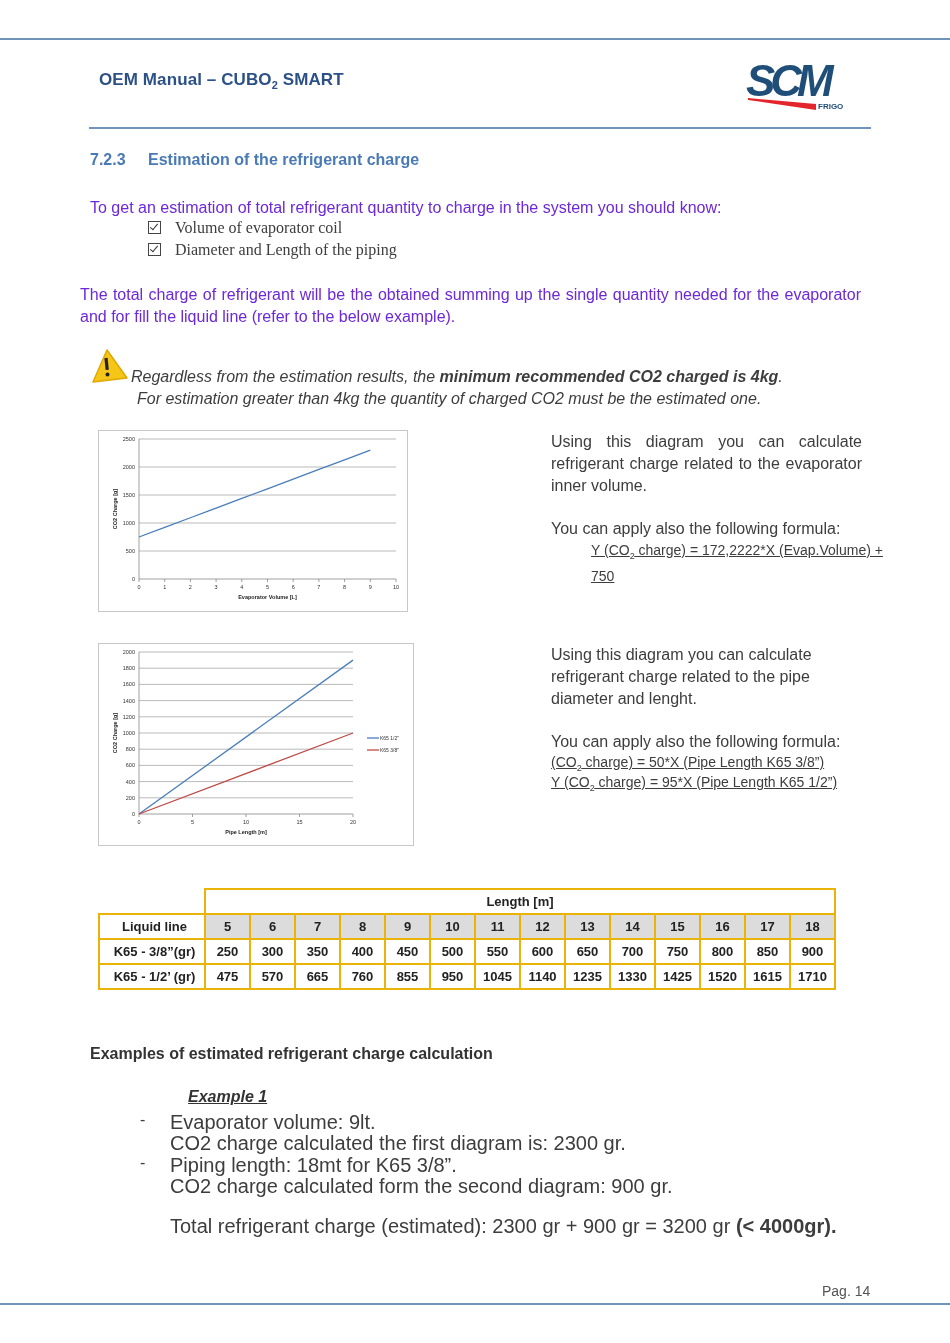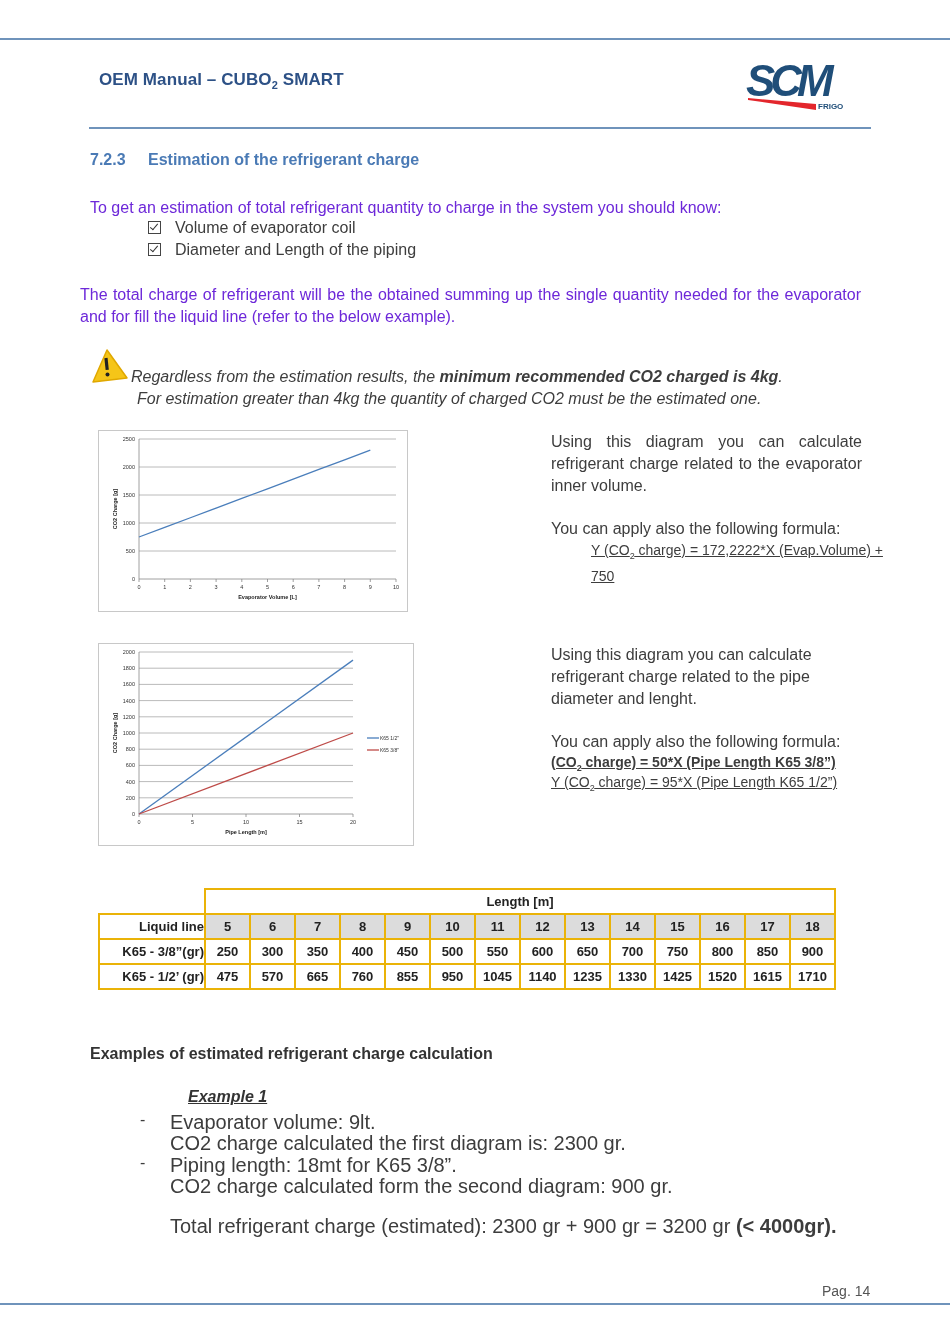--- a/index.html
+++ b/index.html
@@ -11,40 +11,40 @@
     .rule-bottom { left: 0; top: 1303px; width: 950px; height: 2px; background: #6f93bb; }
     .doc-title { left: 99px; top: 70px; font-family: "Liberation Sans", sans-serif; font-weight: bold;
       font-size: 17px; color: #2d5186; letter-spacing: 0.1px; }
     .doc-title sub { font-size: 11px; }
     .logo { left: 746px; top: 58px; width: 102px; height: 56px; }
     .section { left: 90px; top: 151px; font-family: "Liberation Sans", sans-serif; font-weight: bold;
       font-size: 16px; color: #4a7ab5; }
     .section .num { display: inline-block; width: 58px; }
     .p { font-family: "Liberation Sans", sans-serif; font-size: 16px; color: #6d28d9; line-height: 22px; }
     .intro { left: 90px; top: 197px; }
-    .check { left: 148px; font-family: Liberation Sans, sans-serif; font-size: 16px; color: #3d3d3d; }
+    .check { left: 148px; font-family: Liberation Serif, serif; font-size: 16px; color: #3d3d3d; }
     .check .box { display: inline-block; width: 11px; height: 11px; border: 1px solid #444; position: relative;
       margin-right: 14px; top: 1px; }
     .check .box::after { content: ""; position: absolute; left: 3px; top: 0px; width: 3px; height: 7px;
       border-right: 1.5px solid #333; border-bottom: 1.5px solid #333; transform: rotate(40deg); }
     .total { left: 80px; top: 284px; width: 781px; text-align: justify; text-align-last: left; }
     .warn-icon { left: 89px; top: 348px; width: 40px; height: 36px; }
     .note { left: 131px; top: 366px; font-style: italic; font-family: "Liberation Sans", sans-serif;
       font-size: 16px; color: #3d3d3d; line-height: 22px; }
     .note2 { left: 137px; top: 388px; }
     .chart-frame { border: 1px solid #c8c8c8; background: #fff; }
     .side-text { left: 551px; width: 311px; font-family: "Liberation Sans", sans-serif; font-size: 16px;
       color: #3d3d3d; line-height: 22px; }
     .side-text.j { text-align: justify; }
     .formula { font-size: 14px; text-decoration: underline; line-height: 20px; }
     .formula sub { font-size: 9px; }
     table.len { border-collapse: collapse; position: absolute; left: 98px; top: 888px;
       font-family: "Liberation Sans", sans-serif; font-weight: bold; font-size: 13px; color: #222; }
     table.len td { border: 2px solid #eab308; height: 23px; text-align: center; padding: 0; }
-    table.len td.lbl { text-align: right; padding-left: 5px; width: 99px; }
+    table.len td.lbl { text-align: center; padding-left: 5px; width: 99px; }
     table.len td.num { width: 43px; }
     table.len tr.hdr td.num { background: #dcdcdc; }
     table.len td.blank { border: none; }
     .ex-head { left: 90px; top: 1045px; font-family: "Liberation Sans", sans-serif; font-weight: bold; font-size: 16px; color: #333; }
     .ex-title { left: 188px; top: 1088px; font-family: "Liberation Sans", sans-serif; font-weight: bold;
       font-style: italic; text-decoration: underline; font-size: 16px; color: #333; }
     .ex-line { left: 170px; font-family: "Liberation Sans", sans-serif; font-size: 20px; color: #3d3d3d; }
     .dash { left: 140px; font-family: "Liberation Sans", sans-serif; font-size: 16px; color: #3d3d3d; }
     .page-no { left: 822px; top: 1283px; font-family: "Liberation Sans", sans-serif; font-size: 14px; color: #555; }
     svg text { font-family: "Liberation Sans", sans-serif; }
@@ -190,21 +190,21 @@
     <circle cx="40" cy="170" r="0.1" fill="#be4b48"></circle>
     <circle cx="254" cy="89" r="0.1" fill="#be4b48"></circle>
     <line x1="268" x2="280" y1="94" y2="94" stroke="#4a7ebb" stroke-width="1.3"></line>
     <text x="281" y="96" font-size="5" fill="#333">K65 1/2"</text>
     <line x1="268" x2="280" y1="106" y2="106" stroke="#be4b48" stroke-width="1.3"></line>
     <text x="281" y="108" font-size="5" fill="#333">K65 3/8"</text>
   </svg>
 
 <div class="abs side-text" style="top:644px;">Using this diagram you can calculate refrigerant charge related to the pipe diameter and lenght.</div>
 <div class="abs side-text" style="top:731px;">You can apply also the following formula:</div>
-<div class="abs side-text formula" style="top:752px;font-weight:bold;">
+<div class="abs side-text formula" style="top:752px;">
   <span>(CO</span><sub>2</sub><span> charge) = 50*X (Pipe Length K65 3/8”)</span>
 </div>
 <div class="abs side-text formula" style="top:772px;">
   <span>Y (CO</span><sub>2</sub><span> charge) = 95*X (Pipe Length K65 1/2”)</span>
 </div>
 
 <table class="len">
   <tbody id="tbody">
     <tr>
       <td class="blank"></td>

